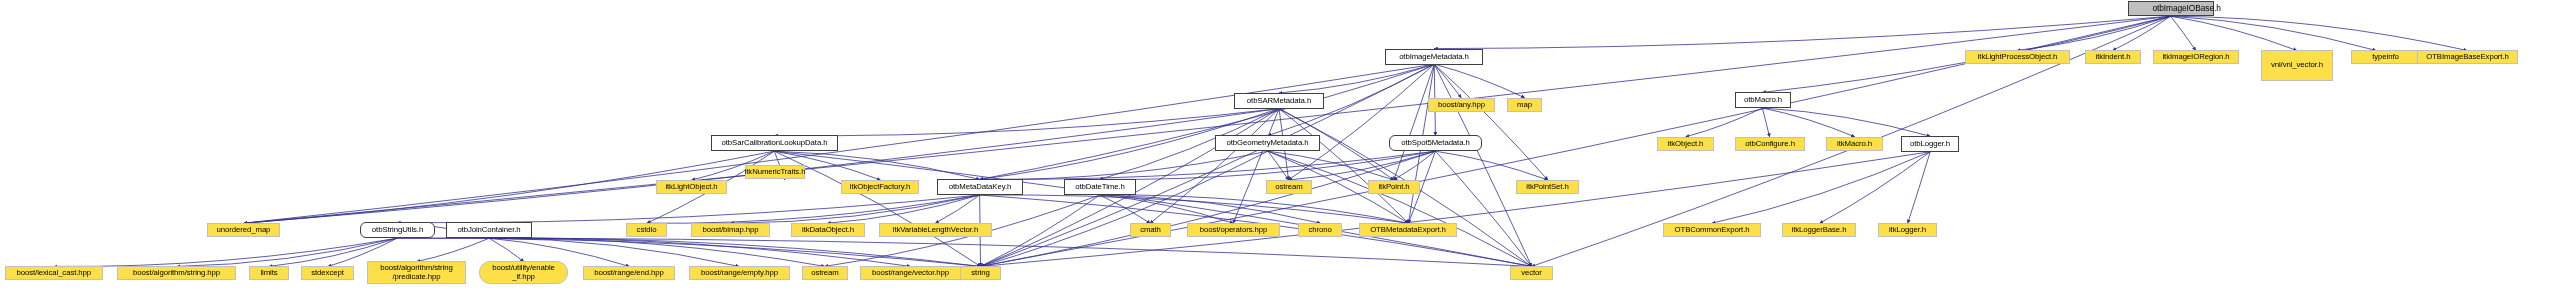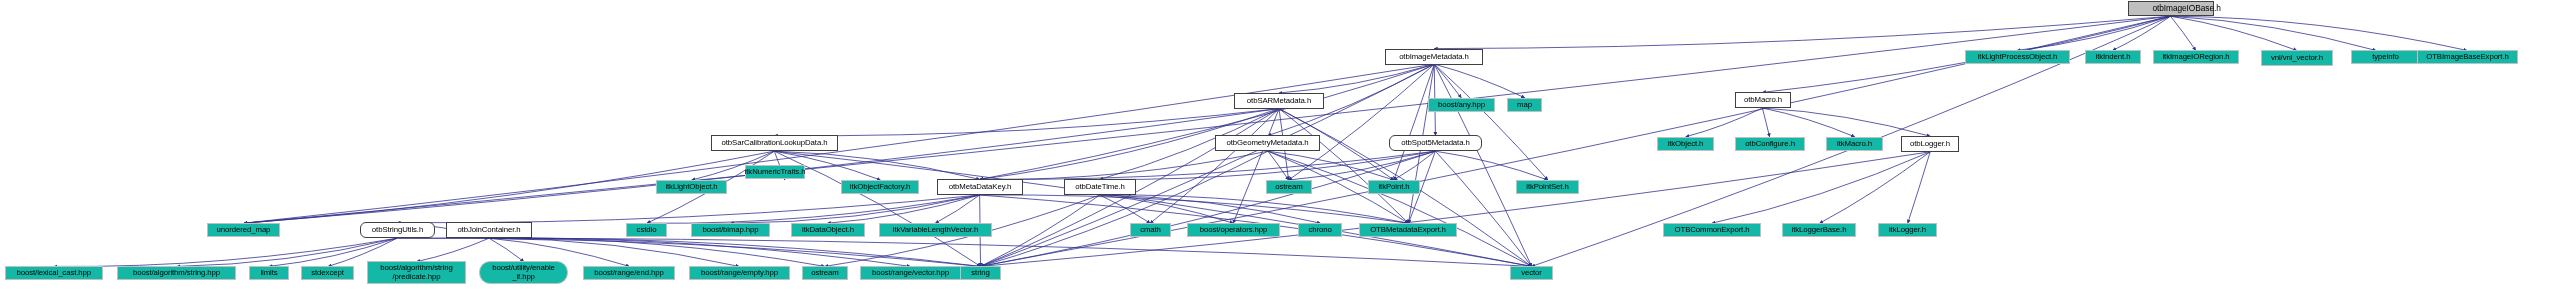--- a/index.html
+++ b/index.html
@@ -25,21 +25,21 @@
     pointer-events: none;
   }
   .node {
     position: absolute;
     box-sizing: border-box;
     display: flex;
     align-items: center;
     justify-content: center;
     text-align: center;
     color: #000000;
-    background: #14b8a6;
+    background: #fde047;
     border: 0.6px solid #c0c0c0;
     font-size: 7.8px;
     line-height: 8.4px;
     white-space: pre-line;
     letter-spacing: -0.1px;
     padding: 0 1.8px;
     z-index: 5;
   }
   .node.root {
     background: #bfbfbf;
@@ -156,21 +156,21 @@
         <path d="M 816 397 Q 1167.5 394.1 1519 444" marker-end="url(#arrow)"></path>
         <path d="M 816 397 Q 1226 394.1 1636 444" marker-end="url(#arrow)"></path>
       </g>
   </svg>
   <div id="node-layer">
       <div class="node root" style="left: 2128px; top: 0.6px; width: 86px; height: 15.6px; padding-left: 33px;">otbImageIOBase.h</div>
       <div class="node hdr" style="left: 1385px; top: 49px; width: 98px; height: 15.6px;">otbImageMetadata.h</div>
       <div class="node" style="left: 1965px; top: 50px; width: 105px; height: 13.8px;">itkLightProcessObject.h</div>
       <div class="node" style="left: 2085px; top: 50px; width: 56px; height: 13.8px;">itkIndent.h</div>
       <div class="node" style="left: 2153px; top: 50px; width: 86px; height: 13.8px;">itkImageIORegion.h</div>
-      <div class="node" style="left: 2261px; top: 50px; width: 72px; height: 16px;">vnl/vnl_vector.h</div>
+      <div class="node" style="left: 2261px; top: 50px; width: 72px; height: 31px;">vnl/vnl_vector.h</div>
       <div class="node" style="left: 2351px; top: 50px; width: 69px; height: 13.8px;">typeinfo</div>
       <div class="node" style="left: 2417px; top: 50px; width: 101px; height: 13.8px;">OTBImageBaseExport.h</div>
       <div class="node" style="left: 1428px; top: 98px; width: 67px; height: 13.8px;">boost/any.hpp</div>
       <div class="node" style="left: 1507px; top: 98px; width: 35px; height: 13.8px;">map</div>
       <div class="node hdr" style="left: 1234px; top: 93px; width: 90px; height: 15.6px;">otbSARMetadata.h</div>
       <div class="node hdr" style="left: 1735px; top: 92px; width: 56px; height: 15.6px;">otbMacro.h</div>
       <div class="node hdr" style="left: 711px; top: 135px; width: 127px; height: 15.6px;">otbSarCalibrationLookupData.h</div>
       <div class="node hdr" style="left: 1215px; top: 135px; width: 105px; height: 15.6px;">otbGeometryMetadata.h</div>
       <div class="node hdr" style="left: 1389px; top: 135px; width: 93px; height: 15.6px; border-radius: 6px;">otbSpot5Metadata.h</div>
       <div class="node" style="left: 1657px; top: 137px; width: 57px; height: 13.8px;">itkObject.h</div>

